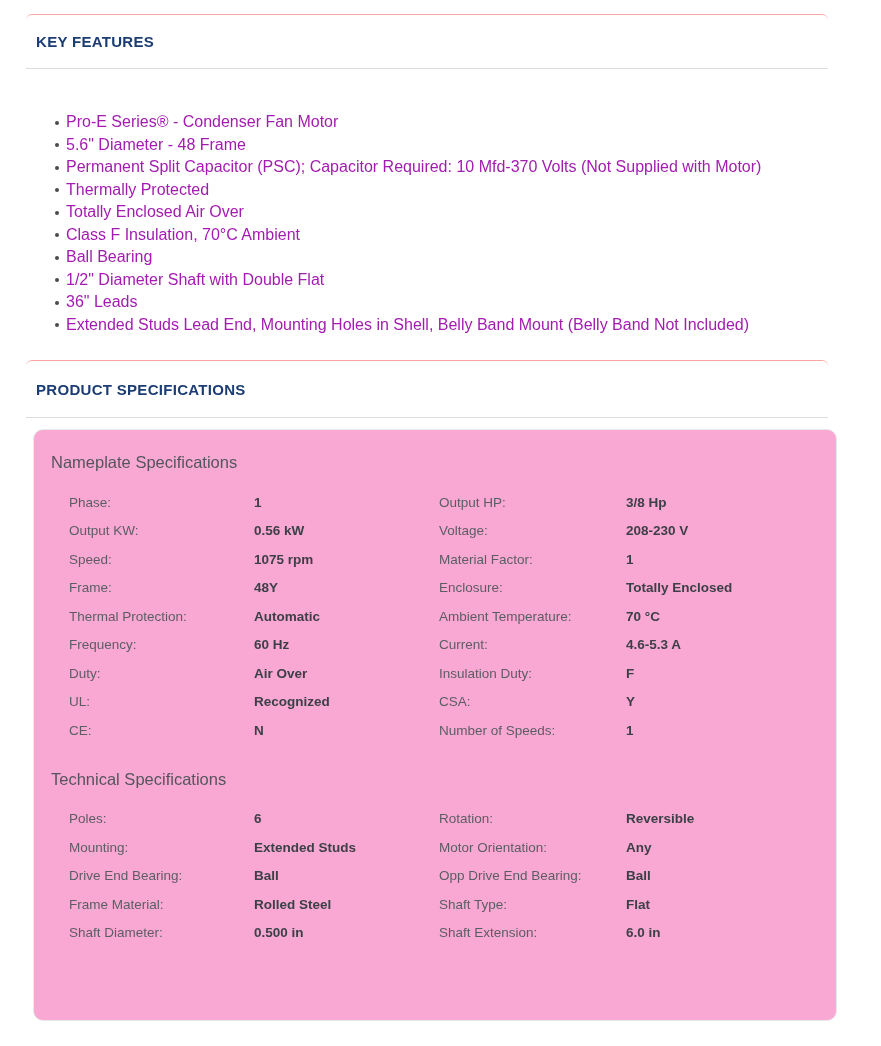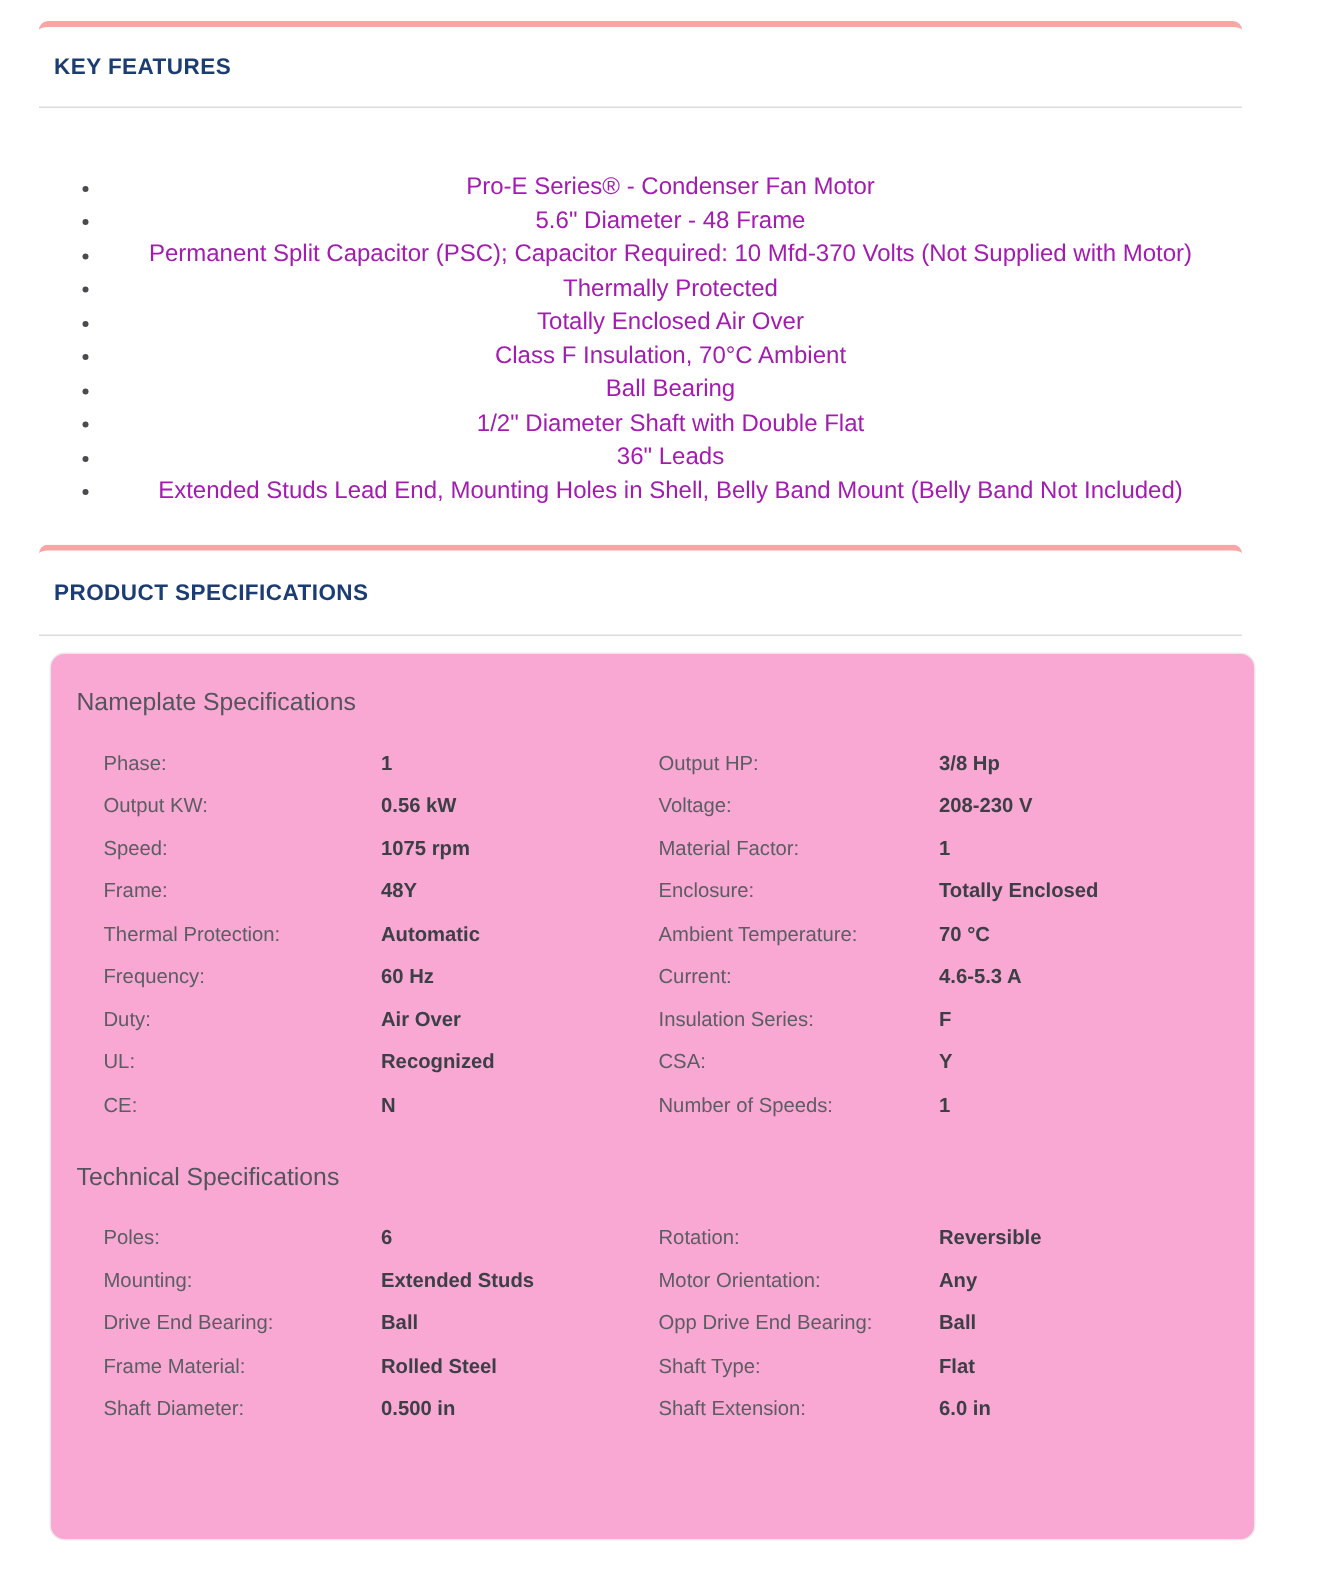--- a/index.html
+++ b/index.html
@@ -8,21 +8,21 @@
     width: 881px;
     height: 1046px;
     overflow: hidden;
     font-family: "Liberation Sans", sans-serif;
     color: #54555c;
   }
 
   
   .section-card { margin-left: 26px; margin-right: 53px; }
   .section-card.first { margin-top: 14px; }
-  .section-card { border-top: 4px solid #fca5a5; border-radius: 6px 6px 0 0; text-align: center; }
+  .section-card { border-top: 1px solid #fca5a5; border-radius: 6px 6px 0 0; }
 
   .section-header {
     height: 54px;
     display: flex;
     align-items: center;
     padding-left: 10px;
     border-bottom: 1px solid #dcdcdc;
   }
   .section-header.tall { height: 57px; }
   .section-title {
@@ -149,21 +149,21 @@
       </div>
       <div class="spec-row">
         <span class="spec-cell lbl">Frequency:</span>
         <span class="spec-cell val">60 Hz</span>
         <span class="spec-cell lbl">Current:</span>
         <span class="spec-cell val">4.6-5.3 A</span>
       </div>
       <div class="spec-row">
         <span class="spec-cell lbl">Duty:</span>
         <span class="spec-cell val">Air Over</span>
-        <span class="spec-cell lbl">Insulation Series:</span>
+        <span class="spec-cell lbl">Insulation Duty:</span>
         <span class="spec-cell val">F</span>
       </div>
       <div class="spec-row">
         <span class="spec-cell lbl">UL:</span>
         <span class="spec-cell val">Recognized</span>
         <span class="spec-cell lbl">CSA:</span>
         <span class="spec-cell val">Y</span>
       </div>
       <div class="spec-row">
         <span class="spec-cell lbl">CE:</span>

